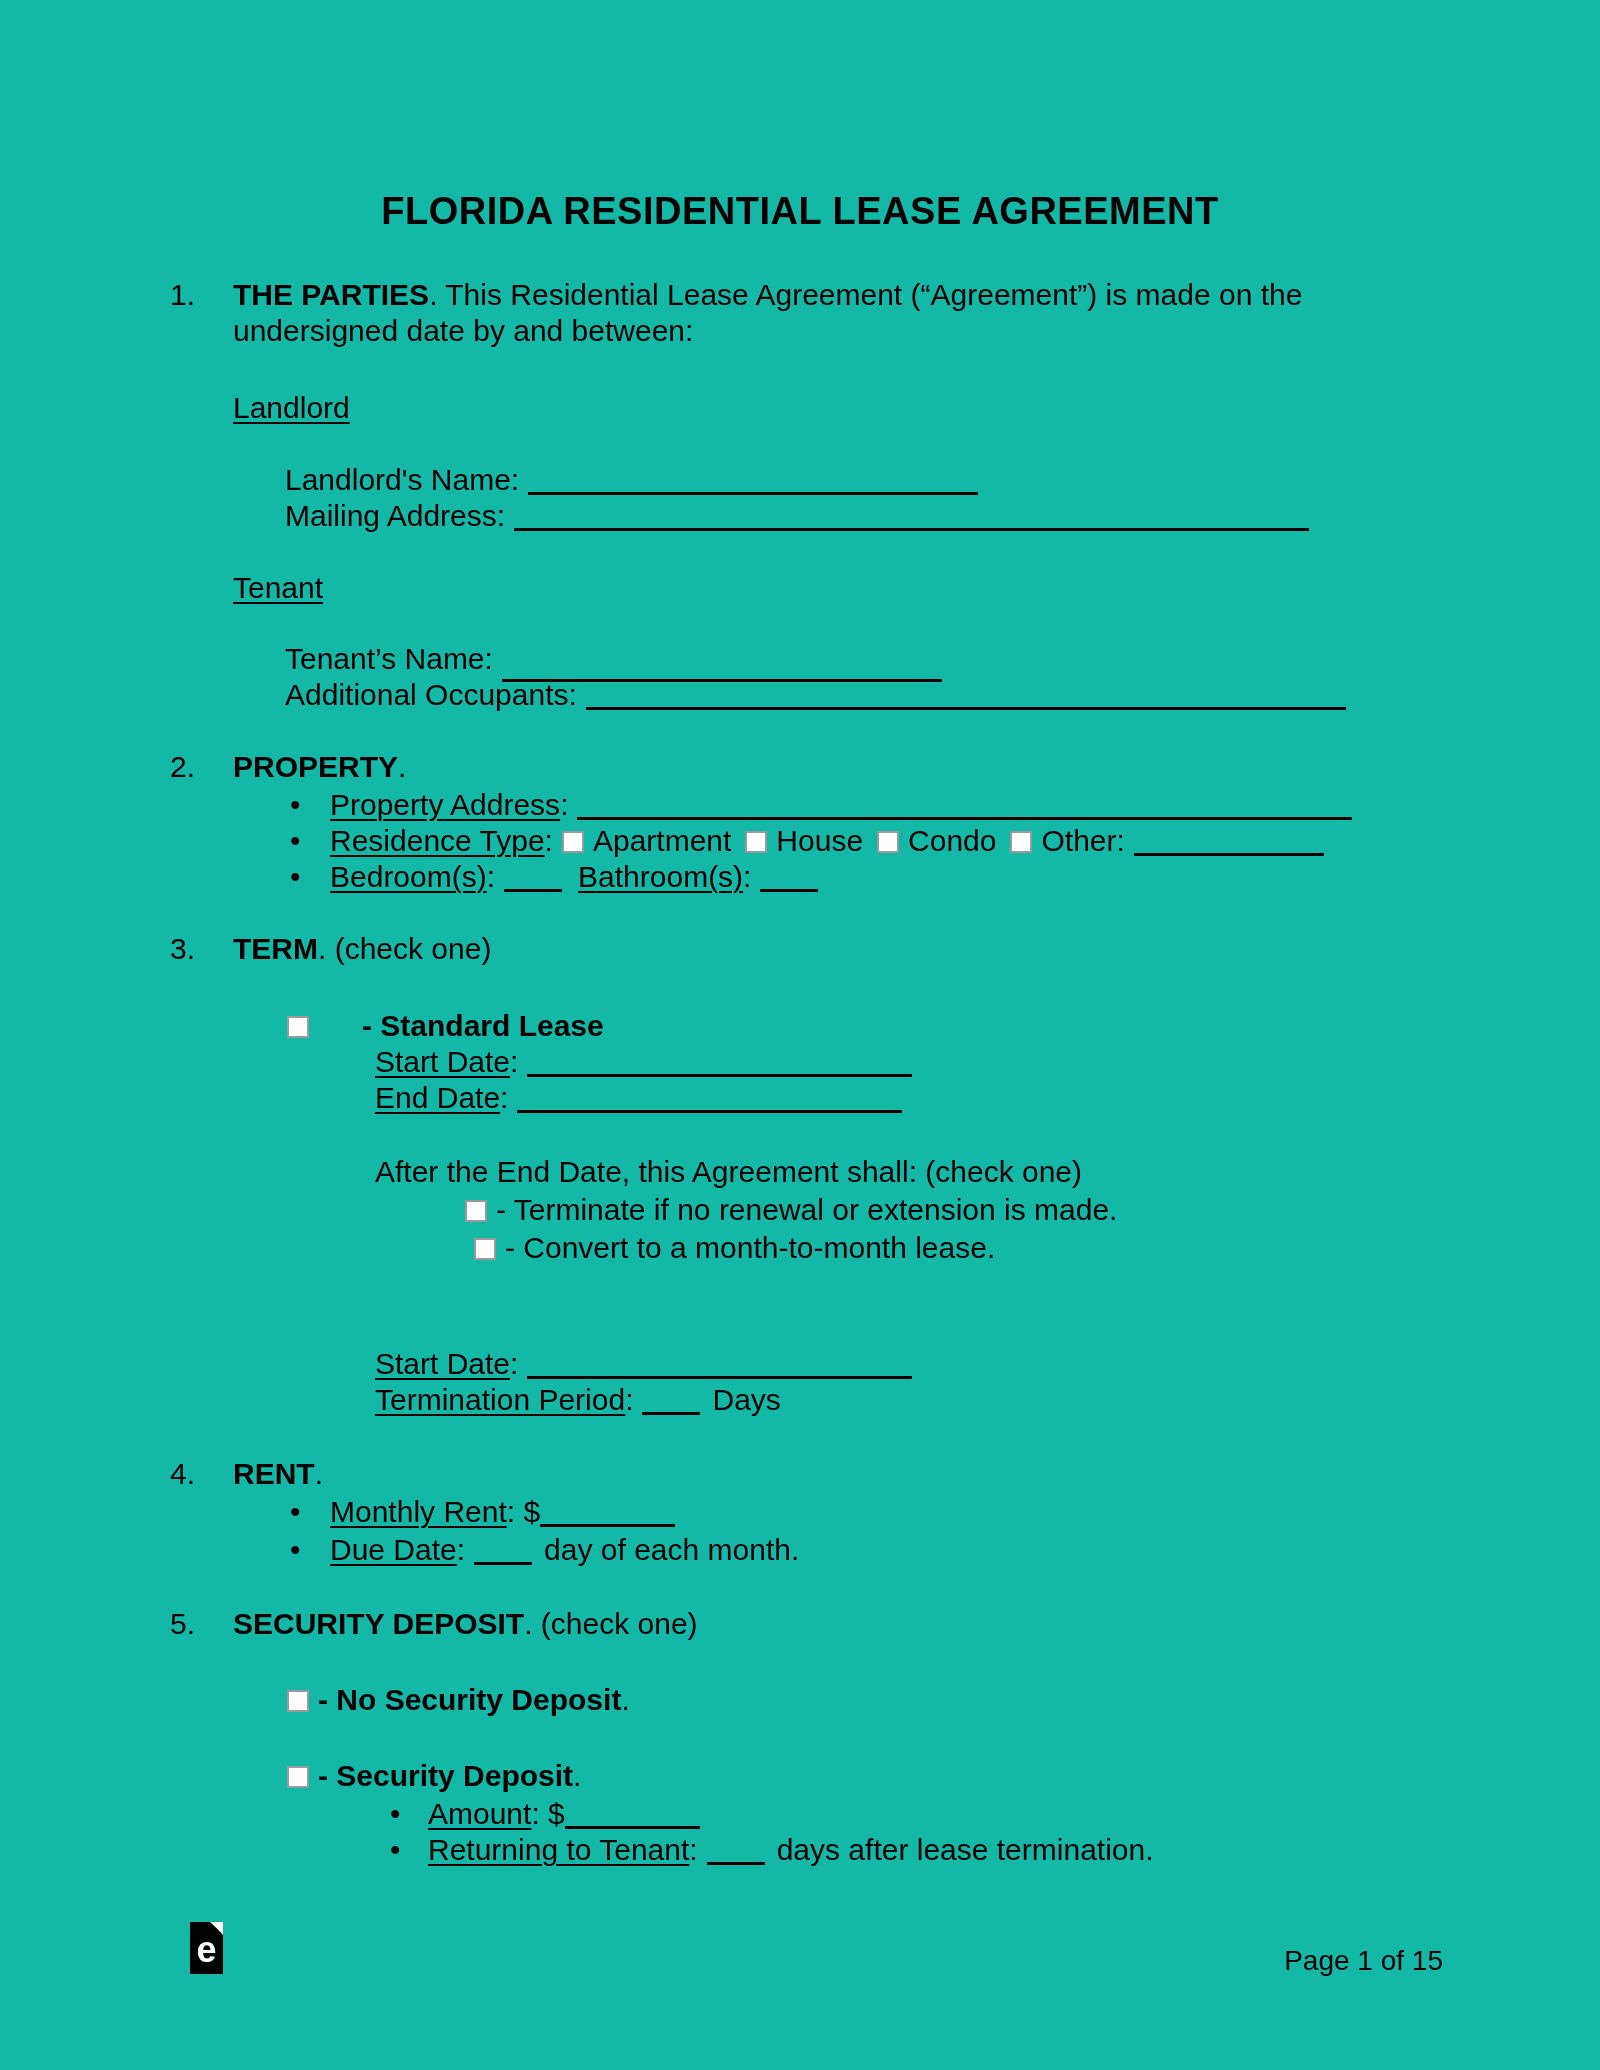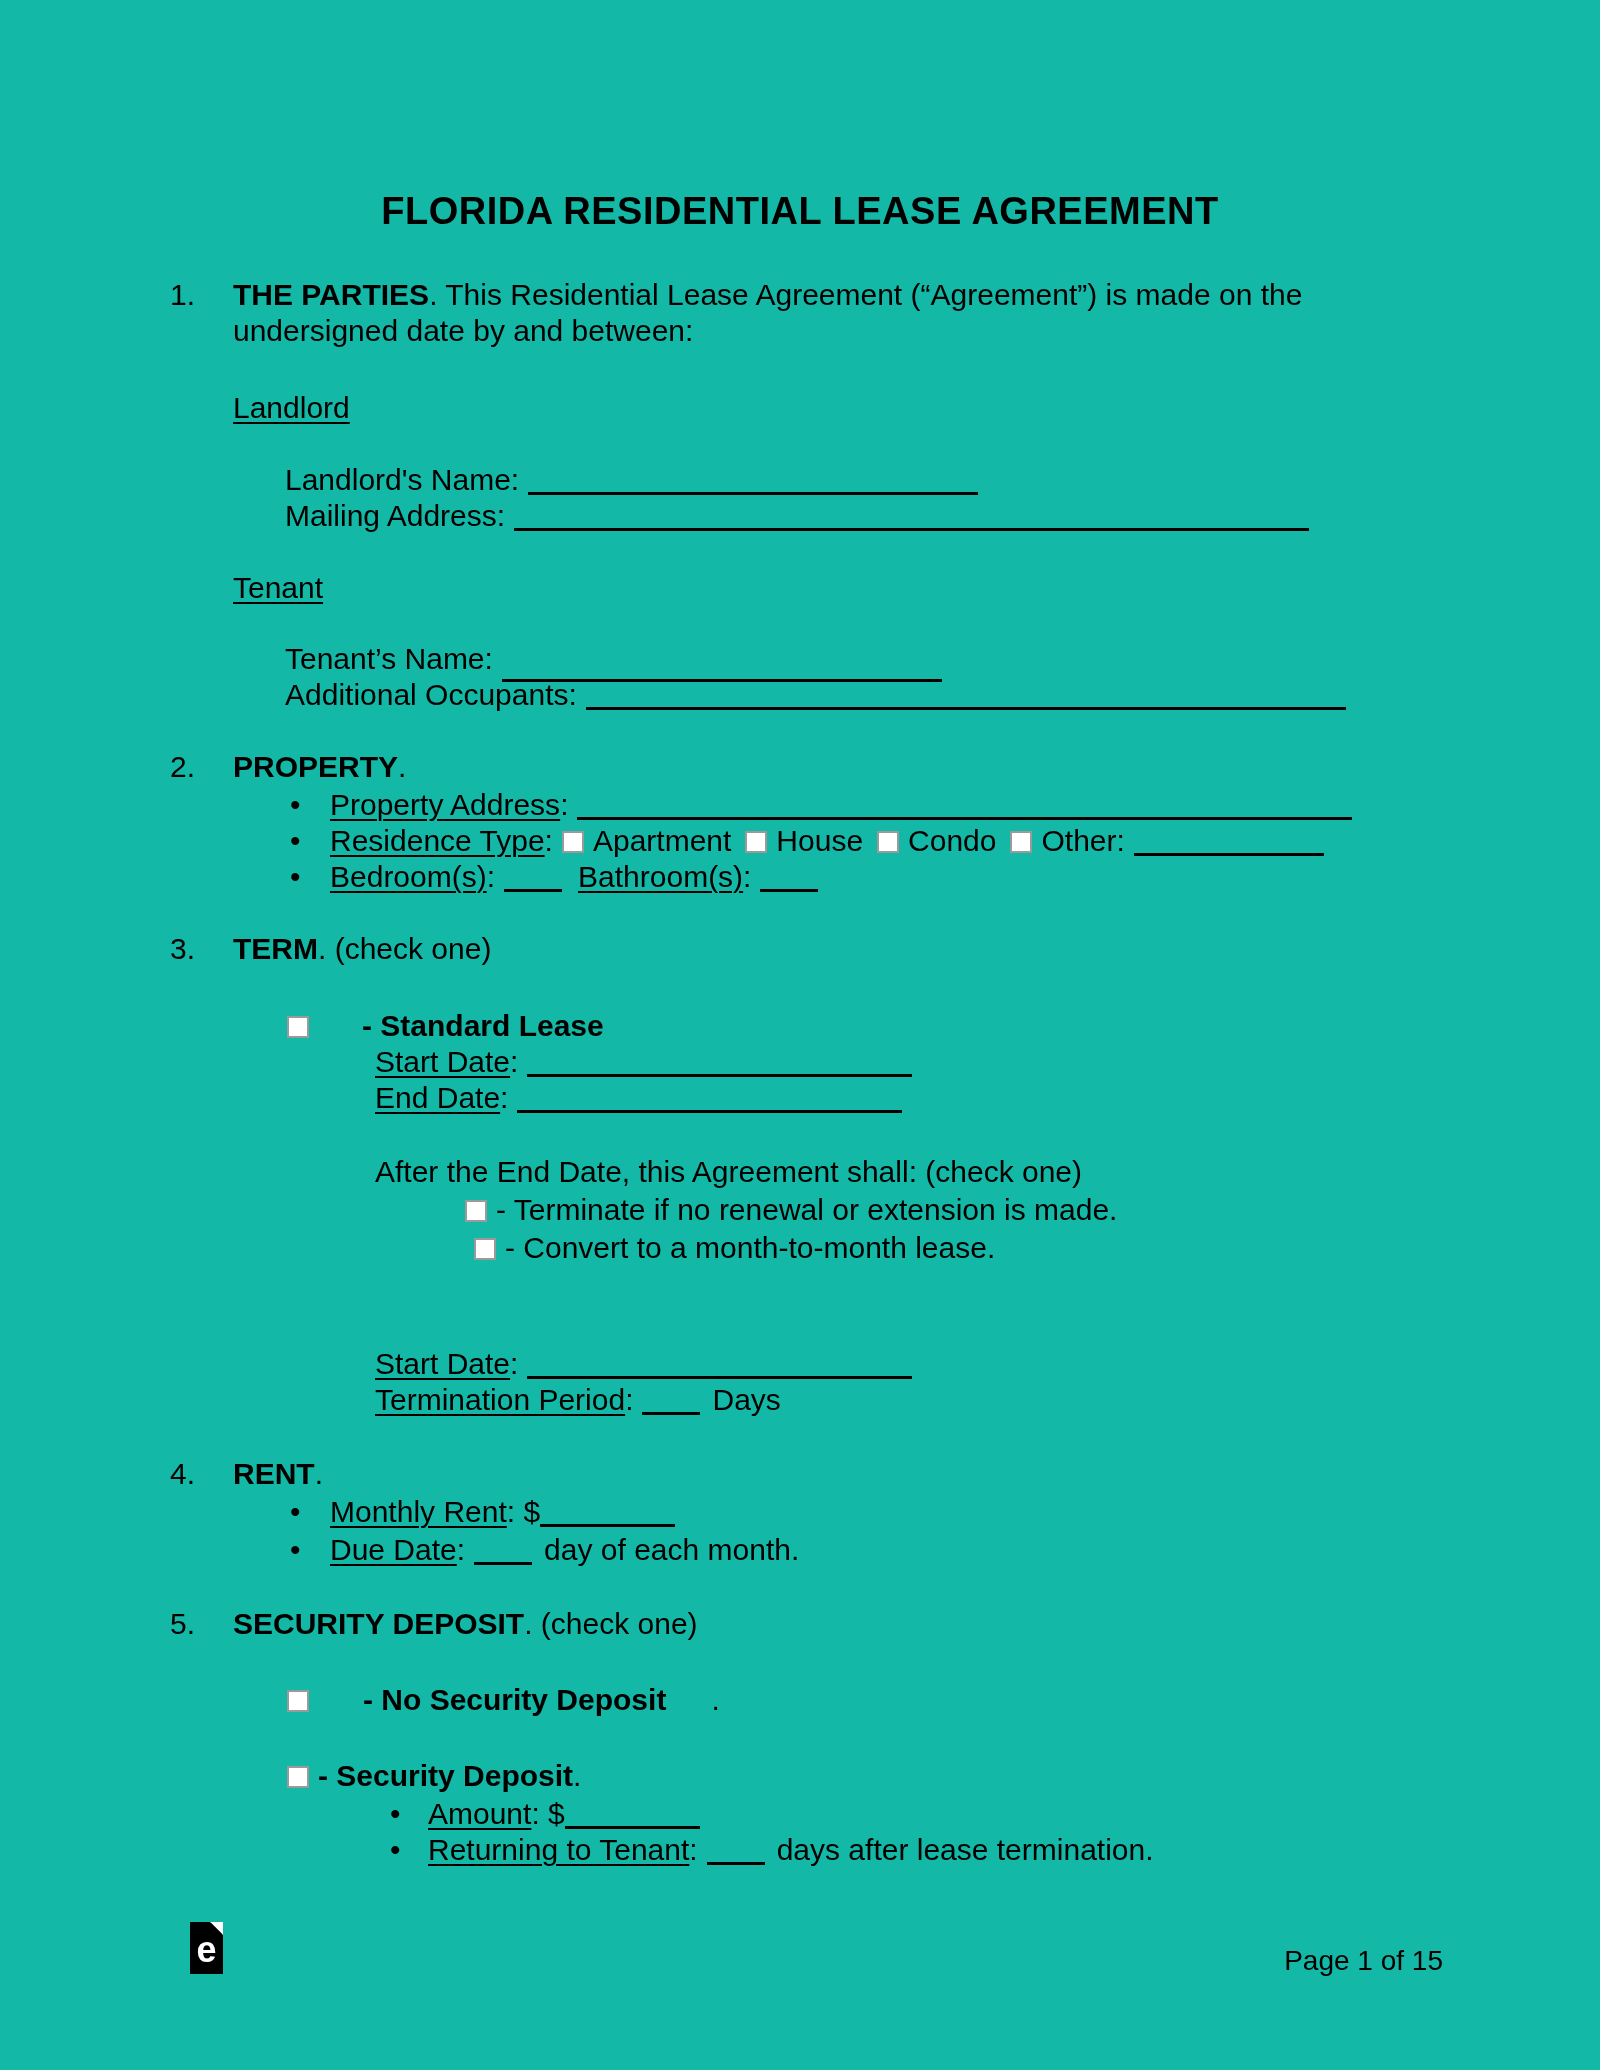--- a/index.html
+++ b/index.html
@@ -189,21 +189,21 @@
   <div class="row" style="left:290px;top:1532px;">
     <span class="bullet">•</span>
     <span class="u">Due Date</span><span class="colon">:</span><span class="blank bl-xs"></span><span class="sfx">day of each month.</span>
   </div>
 
   <div class="row" style="left:170px;top:1606px;">
     <span class="num">5.</span>
     <span class="b">SECURITY DEPOSIT</span><span>. (check one)</span>
   </div>
 
-  <div class="row" style="left:287px;top:1682px;gap:45px;">
+  <div class="row" style="left:287px;top:1682px;">
     <span class="cb"></span><span class="b">- No Security Deposit</span><span>.</span>
   </div>
 
   <div class="row" style="left:287px;top:1758px;">
     <span class="cb"></span><span class="b">- Security Deposit</span><span>.</span>
   </div>
 
   <div class="row" style="left:390px;top:1796px;">
     <span class="bullet-sm">•</span>
     <span class="u">Amount</span><span class="tight">: $</span><span class="blank bl-money"></span>

